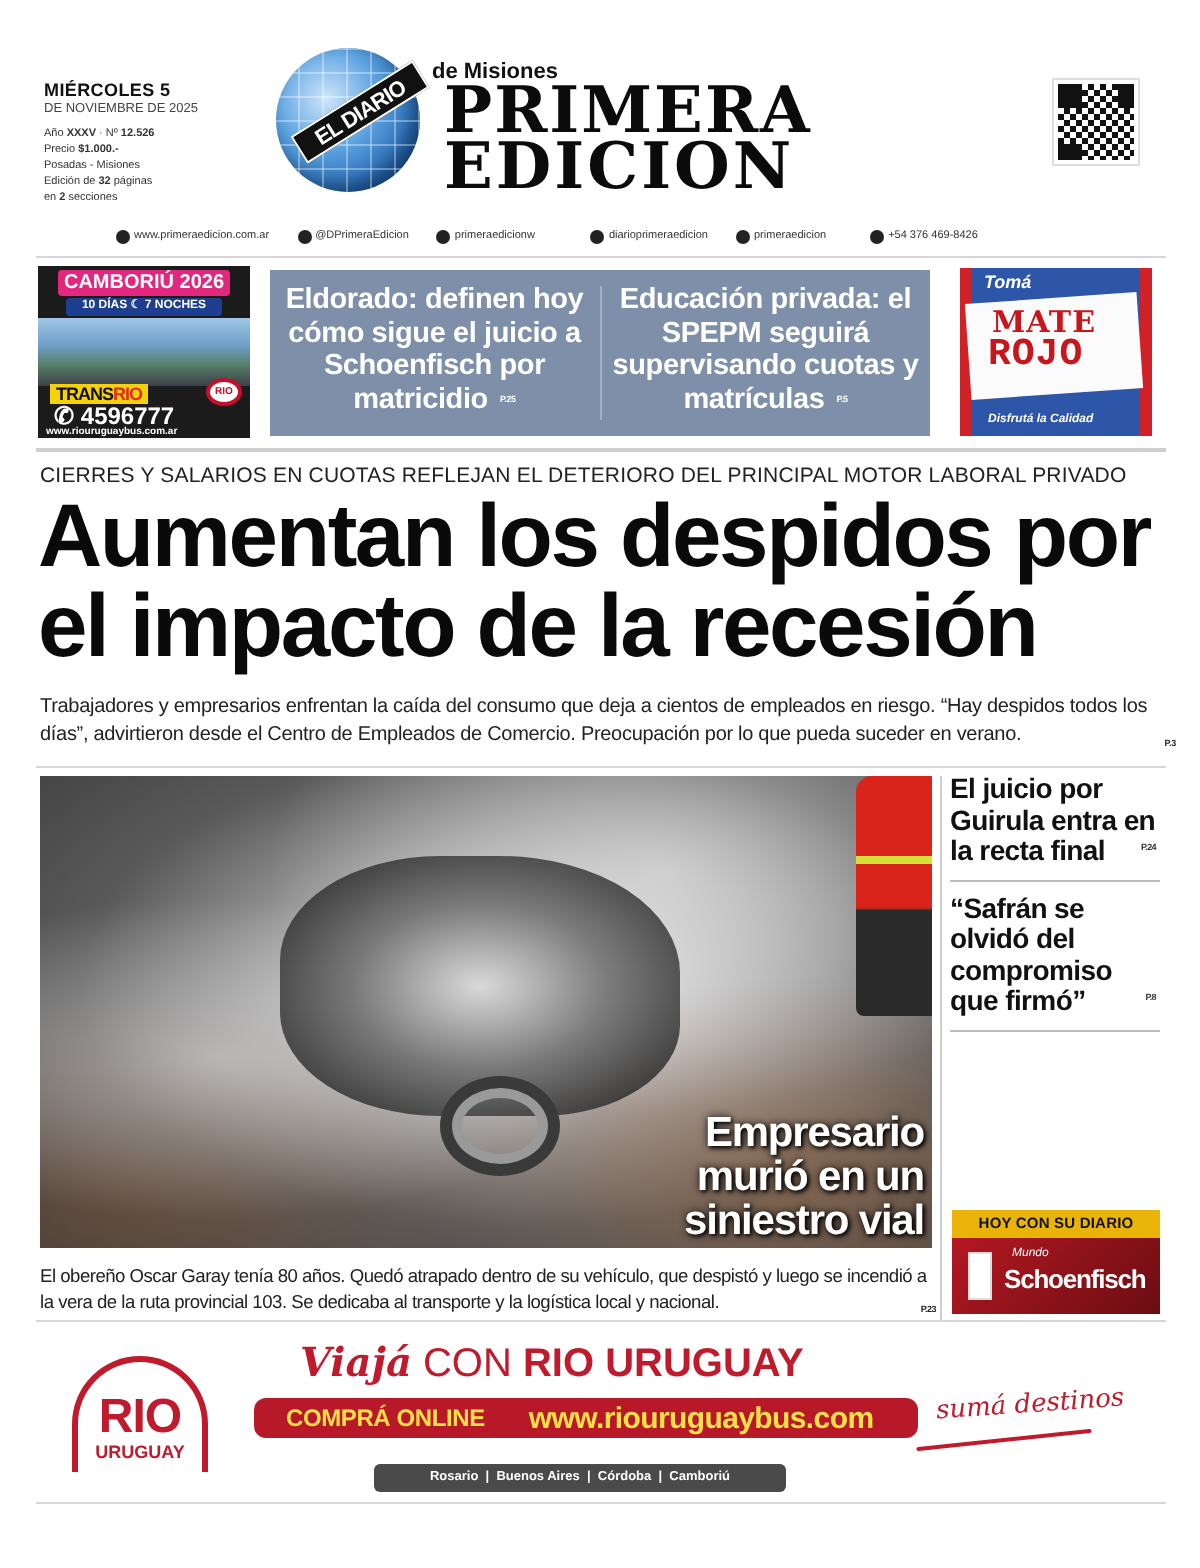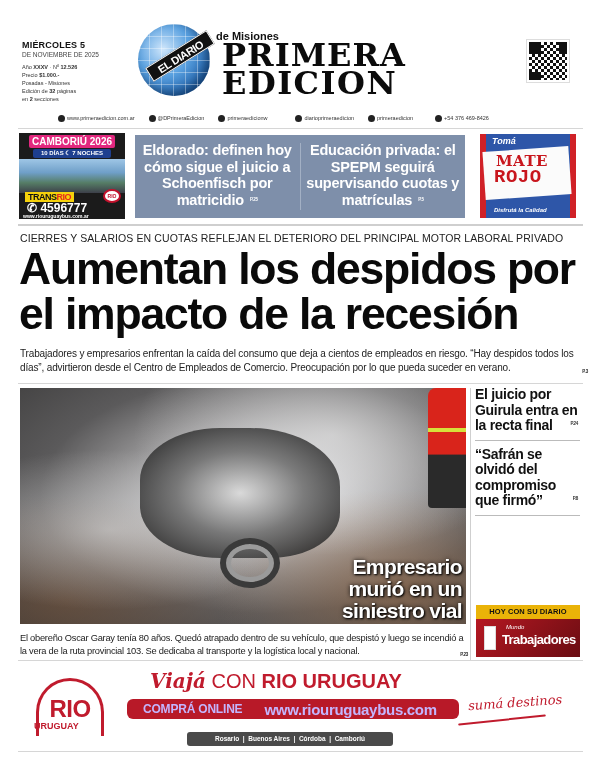--- a/index.html
+++ b/index.html
@@ -112,26 +112,26 @@
   .hoy-label { height: 14px; background: #eab308; color: #111; font-weight: bold; font-size: 7.5px; text-align: center; line-height: 14px; letter-spacing: 0.1px; }
   .inmo { height: 38px; background: linear-gradient(135deg, #b51822 0%, #6a0d12 100%); position: relative; }
   .inmo-door { position: absolute; left: 8px; top: 7px; width: 12px; height: 24px; background: #fff; border: 1px solid #ddd; }
   .inmo-mundo { position: absolute; left: 30px; top: 5px; color: #fff; font-size: 6px; font-style: italic; }
   .inmo-name { position: absolute; left: 26px; top: 13px; color: #fff; font-weight: bold; font-size: 13px; letter-spacing: -0.6px; }
 
   
   .ad-rio { position: absolute; left: 0; top: 665px; width: 600px; height: 110px; }
   .rio-logo-arc { position: absolute; left: 36px; top: 13px; width: 68px; height: 58px; border: 3px solid #c01b2d; border-bottom: none; border-radius: 34px 34px 0 0; }
   .rio-logo-text { position: absolute; left: 40px; top: 30px; width: 60px; text-align: center; color: #c01b2d; font-weight: bold; font-size: 24px; letter-spacing: -0.5px; }
-  .rio-logo-sub { position: absolute; left: 34px; top: 56px; width: 72px; color: #c01b2d; font-weight: bold; font-size: 9px; }
+  .rio-logo-sub { position: absolute; left: 34px; top: 56px; width: 72px; text-align: center; color: #c01b2d; font-weight: bold; font-size: 9px; }
   .viaja { position: absolute; left: 150px; top: 4px; color: #c01b2d; font-size: 20px; }
   .viaja i { font-family: "DejaVu Serif", serif; font-style: italic; font-weight: bold; }
   .viaja b { font-weight: bold; }
   .compra-bar { position: absolute; left: 127px; top: 34px; width: 332px; height: 20px; background: #b81928; border-radius: 6px;
-    color: #c4b5fd; display: flex; align-items: center; gap: 22px; padding-left: 16px; }
+    color: #fde047; display: flex; align-items: center; gap: 22px; padding-left: 16px; }
   .compra-label { font-size: 12px; font-weight: bold; letter-spacing: -0.2px; }
   .compra-url { font-size: 15px; font-weight: bold; letter-spacing: -0.3px; }
   .cities { position: absolute; left: 187px; top: 67px; width: 206px; height: 14px; background: #4a4a4a; border-radius: 3px;
     color: #fff; font-size: 6.5px; font-weight: bold; text-align: center; line-height: 14px; }
   .suma { position: absolute; left: 468px; top: 30px; color: #c01b2d; font-family: "DejaVu Serif", serif; font-style: italic; font-size: 13px; transform: rotate(-4deg); }
   .suma-line { position: absolute; left: 458px; top: 54px; width: 88px; height: 2px; background: #c01b2d; border-radius: 2px; transform: rotate(-6deg); }
 </style>
 </head>
 <body>
 
@@ -271,21 +271,21 @@
     <span>“Safrán se olvidó del compromiso que firmó”</span>
     <span class="page-ref">P.8</span>
   </div>
 </div>
 
 <div class="hoy-box">
   <div class="hoy-label">HOY CON SU DIARIO</div>
   <div class="inmo">
     <div class="inmo-door"></div>
     <div class="inmo-mundo">Mundo</div>
-    <div class="inmo-name">Trabajadores</div>
+    <div class="inmo-name">Schoenfisch</div>
   </div>
 </div>
 
 <div class="rule" style="top:660px;"></div>
 
 <div class="ad-rio">
   <div class="rio-logo-arc"></div>
   <div class="rio-logo-text">RIO</div>
   <div class="rio-logo-sub">URUGUAY</div>
   <div class="viaja">

